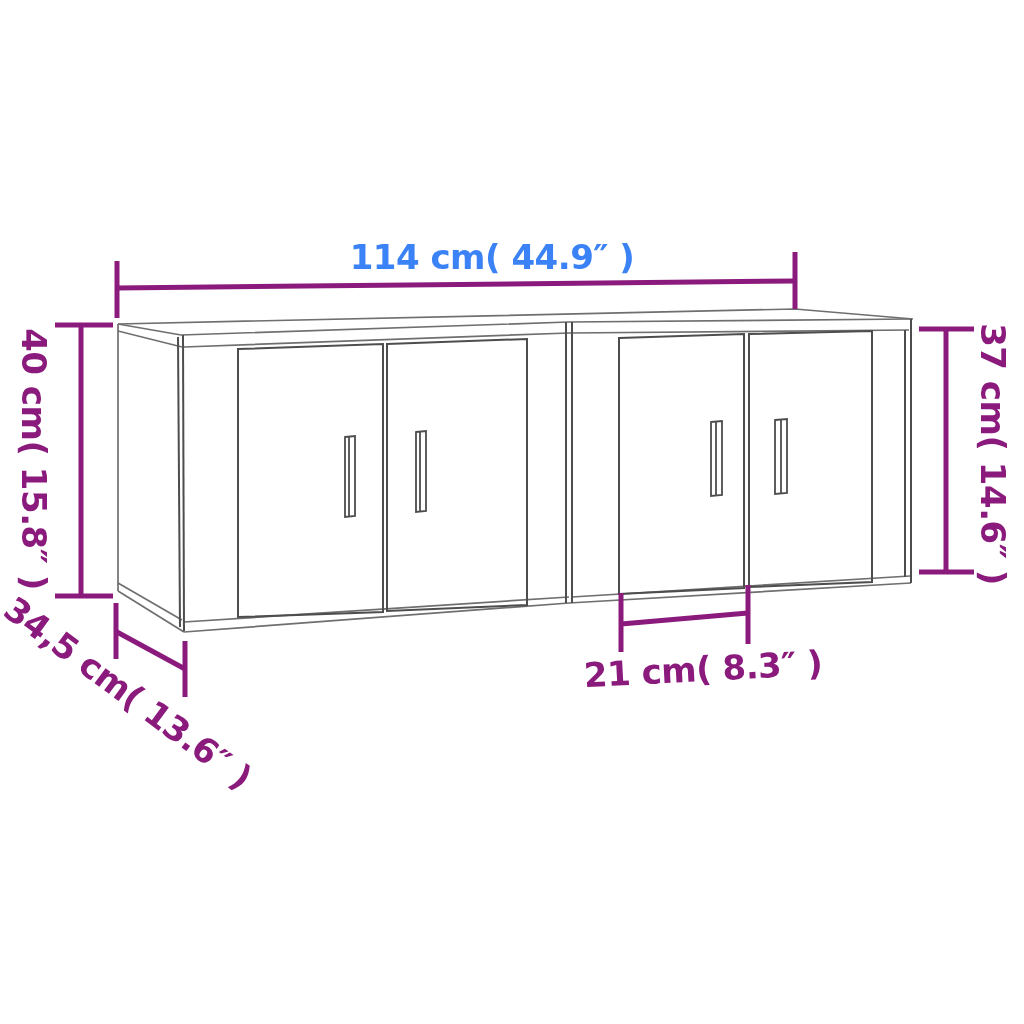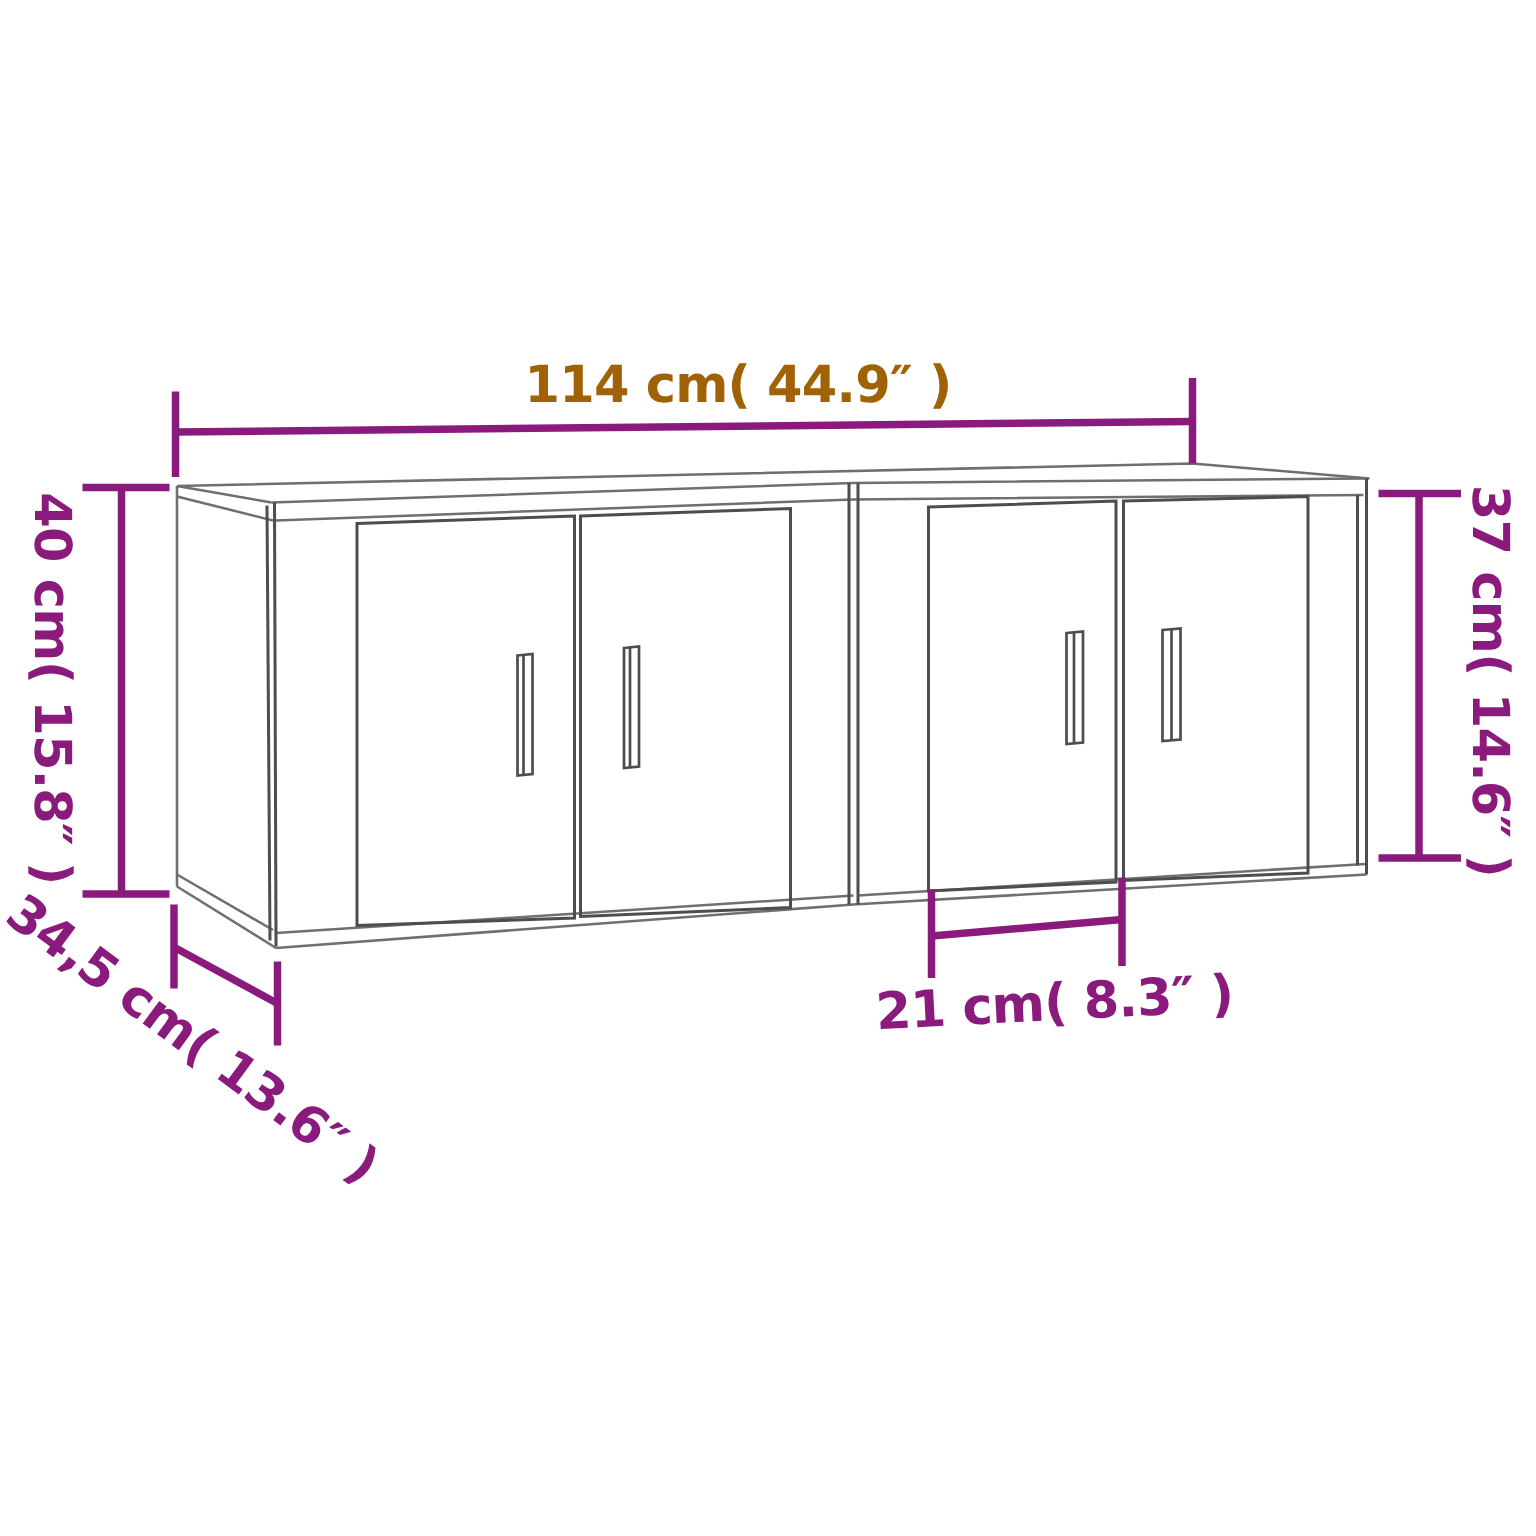--- a/index.html
+++ b/index.html
@@ -96,21 +96,21 @@
         <path d="M185,641 L185,697"></path>
       </g>
       <g>
         <path d="M621,624 L748,613"></path>
         <path d="M621,593 L621,652"></path>
         <path d="M748,585 L748,644"></path>
       </g>
     </g>
   </svg>
 
-  <div class="dim-label lbl-width" style="color: #a16207;">114 cm( 44.9″ )</div>
+  <div class="dim-label lbl-width" style="color: #3b82f6;">114 cm( 44.9″ )</div>
 
   <div class="dim-label lbl-height-l" style="color: rgb(139, 26, 125);">40 cm( 15.8″ )</div>
 
   <div class="dim-label lbl-height-r" style="color: rgb(139, 26, 125);">37 cm( 14.6″ )</div>
 
   <div class="dim-label lbl-depth" style="color: rgb(139, 26, 125);">34,5 cm( 13.6″ )</div>
 
   <div class="dim-label lbl-door-width" style="color: rgb(139, 26, 125);">21 cm( 8.3″ )</div>
 
 </div>

